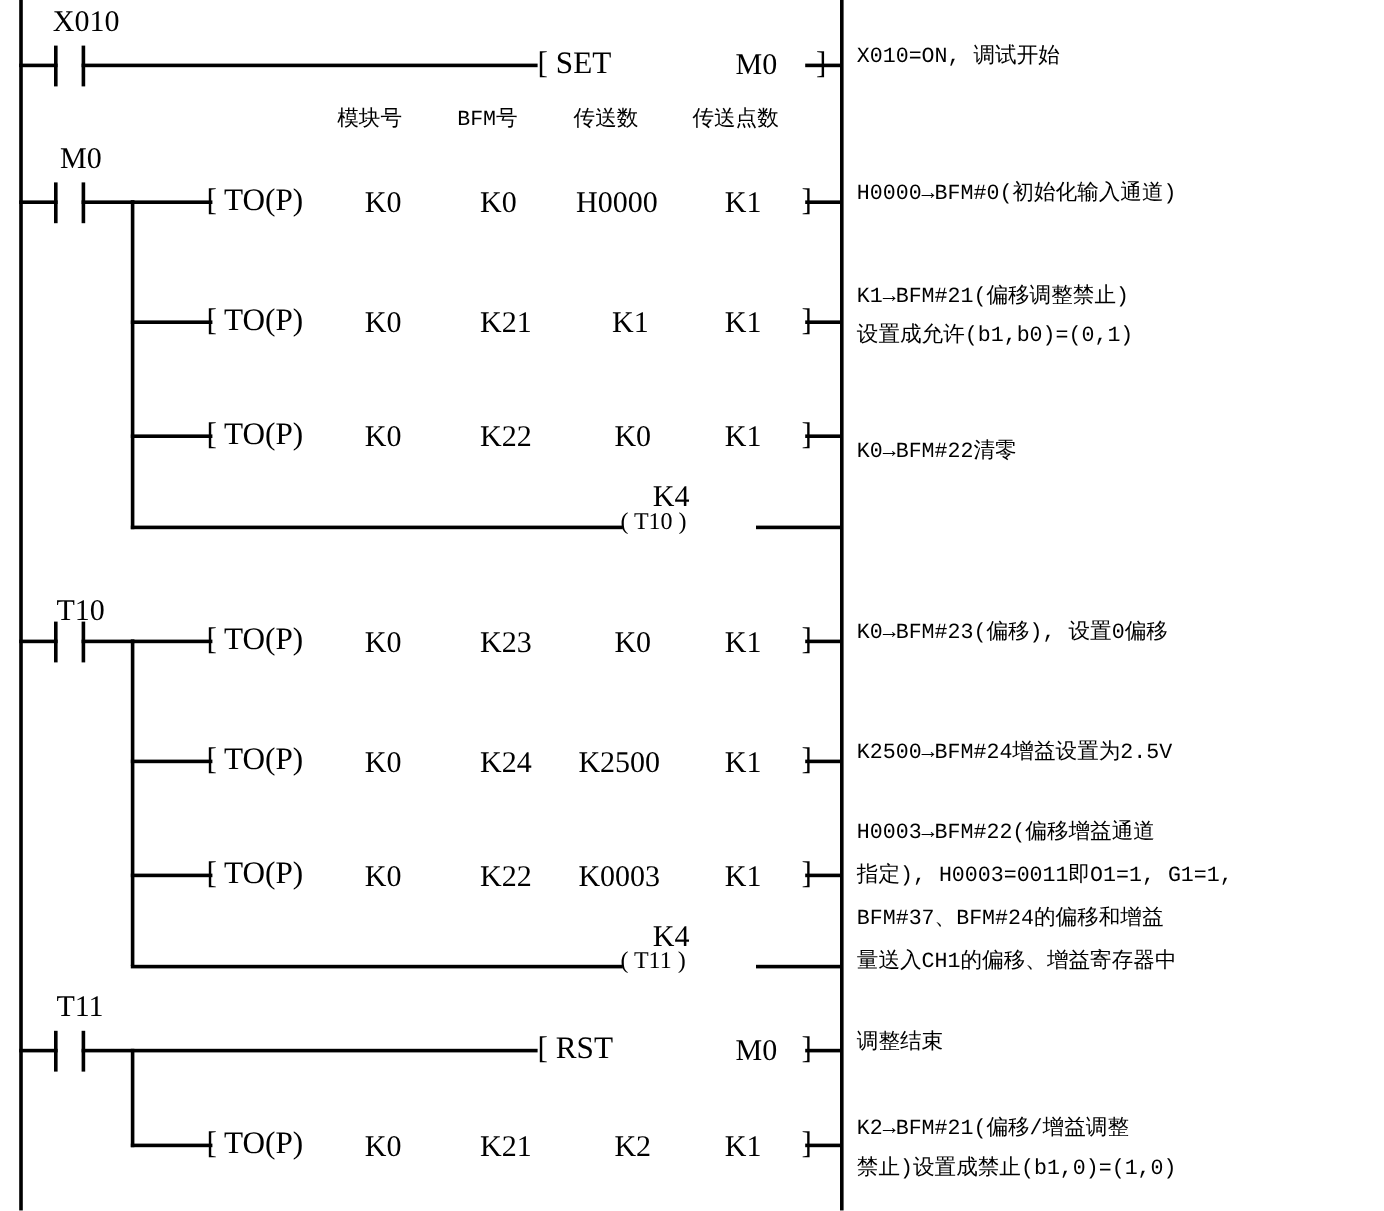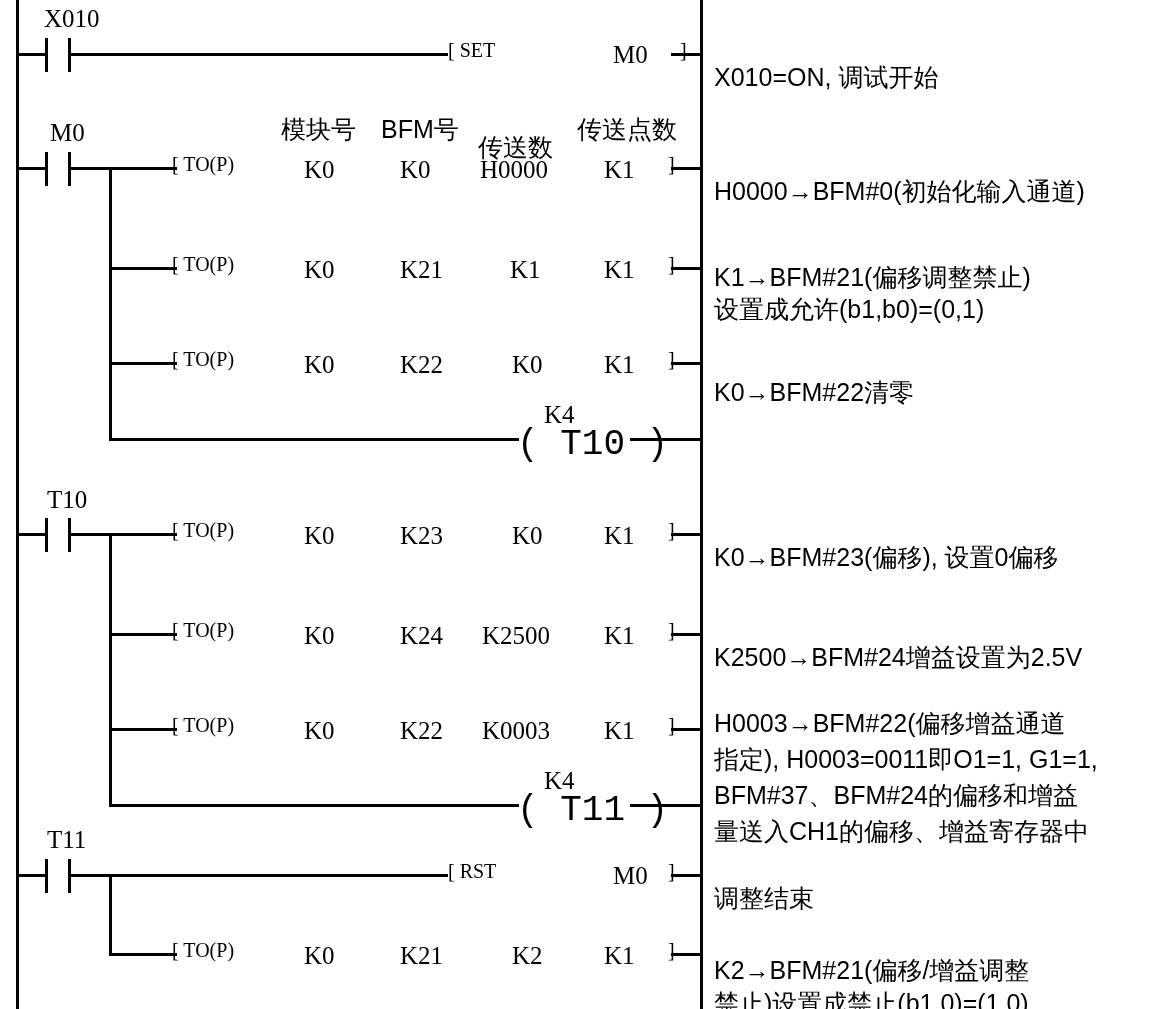--- a/index.html
+++ b/index.html
@@ -29,52 +29,50 @@
     white-space: nowrap;
     font-size: 25px;
     line-height: 1.18;
   }
   .lbl-cn {
     font-family: "DejaVu Serif", "Liberation Serif", serif;
   }
   .comment {
     position: absolute;
     white-space: pre;
-    font-size: 25px;
+    font-size: 18px;
     line-height: 1.2;
-    font-family: Liberation Sans, sans-serif;
-    margin-top: 24px;
+    font-family: Liberation Mono, monospace;
   }
   
   .contact {
     position: absolute;
     width: 26px;
     height: 34px;
   }
   .contact i {
     position: absolute;
     top: 0;
     width: 3px;
     height: 34px;
     background: #000000;
     display: block;
   }
   .contact i.l { left: 0; }
   .contact i.r { right: 0; }
   
   .brk {
     position: absolute;
+    font-size: 26px;
+    line-height: 1;
+  }
+  .coil {
+    position: absolute;
     font-size: 20px;
-    line-height: 1;
-  }
-  .coil {
-    position: absolute;
-    font-size: 36px;
     white-space: nowrap;
-    font-family: Liberation Mono, monospace;
   }
 </style>
 </head>
 <body>
 
 <div id="canvas">
 
   <div class="line vline" style="left:16px; top:0px; height:1009px;"></div>
 
   <div class="line vline" style="left:700px; top:0px; height:1009px;"></div>
@@ -87,21 +85,21 @@
   <div class="line hline" style="left:16px; top:53px; width:32px;"></div>
   <div class="line hline" style="left:68px; top:53px; width:380px;"></div>
   <div class="brk" style="left:448px; top:40px;">[ SET</div>
   <div class="lbl" style="left:613px; top:40px;">M0</div>
   <div class="brk" style="left:680px; top:40px;">]</div>
   <div class="line hline" style="left:671px; top:53px; width:30px;"></div>
   <div class="comment lbl-cn" style="left:714px; top:38px;">X010=ON, 调试开始</div>
 
   <div class="comment lbl-cn" style="left:281px; top:90px;">模块号</div>
   <div class="comment lbl-cn" style="left:381px; top:90px;">BFM号</div>
-  <div class="comment lbl-cn" style="left:478px; top:108px;">传送数</div>
+  <div class="comment lbl-cn" style="left:478px; top:90px;">传送数</div>
   <div class="comment lbl-cn" style="left:577px; top:90px;">传送点数</div>
 
   <div class="lbl" style="left:50px; top:118px;">M0</div>
   <div class="contact" style="left:45px; top:152px;">
     <i class="l"></i>
       <i class="r"></i>
   </div>
   <div class="line hline" style="left:16px; top:167px; width:32px;"></div>
   <div class="line hline" style="left:68px; top:167px; width:44px;"></div>
 
@@ -129,28 +127,28 @@
   <div class="comment lbl-cn" style="left:714px; top:270px;">设置成允许(b1,b0)=(0,1)</div>
 
   <div class="line hline" style="left:109px; top:362px; width:68px;"></div>
   <div class="brk" style="left:172px; top:349px;">[ TO(P)</div>
   <div class="lbl" style="left:304px; top:350px;">K0</div>
   <div class="lbl" style="left:400px; top:350px;">K22</div>
   <div class="lbl" style="left:512px; top:350px;">K0</div>
   <div class="lbl" style="left:604px; top:350px;">K1</div>
   <div class="brk" style="left:668px; top:349px;">]</div>
   <div class="line hline" style="left:671px; top:362px; width:30px;"></div>
-  <div class="comment lbl-cn" style="left:714px; top:353px;">K0→BFM#22清零</div>
+  <div class="comment lbl-cn" style="left:714px; top:367px;">K0→BFM#22清零</div>
 
   <div class="lbl" style="left:544px; top:400px;">K4</div>
   <div class="line hline" style="left:109px; top:438px; width:410px;"></div>
   <div class="coil" style="left:517px; top:424px;">( T10 )</div>
   <div class="line hline" style="left:630px; top:438px; width:71px;"></div>
 
-  <div class="lbl" style="left:47px; top:485px;text-align:center;">T10</div>
+  <div class="lbl" style="left:47px; top:495px;text-align:center;">T10</div>
   <div class="contact" style="left:45px; top:518px;">
     <i class="l"></i>
       <i class="r"></i>
   </div>
   <div class="line hline" style="left:16px; top:533px; width:32px;"></div>
   <div class="line hline" style="left:68px; top:533px; width:44px;"></div>
   <div class="line vline" style="left:109px; top:533px; height:272px;"></div>
 
   <div class="line hline" style="left:109px; top:533px; width:68px;"></div>
   <div class="brk" style="left:172px; top:520px;">[ TO(P)</div>

